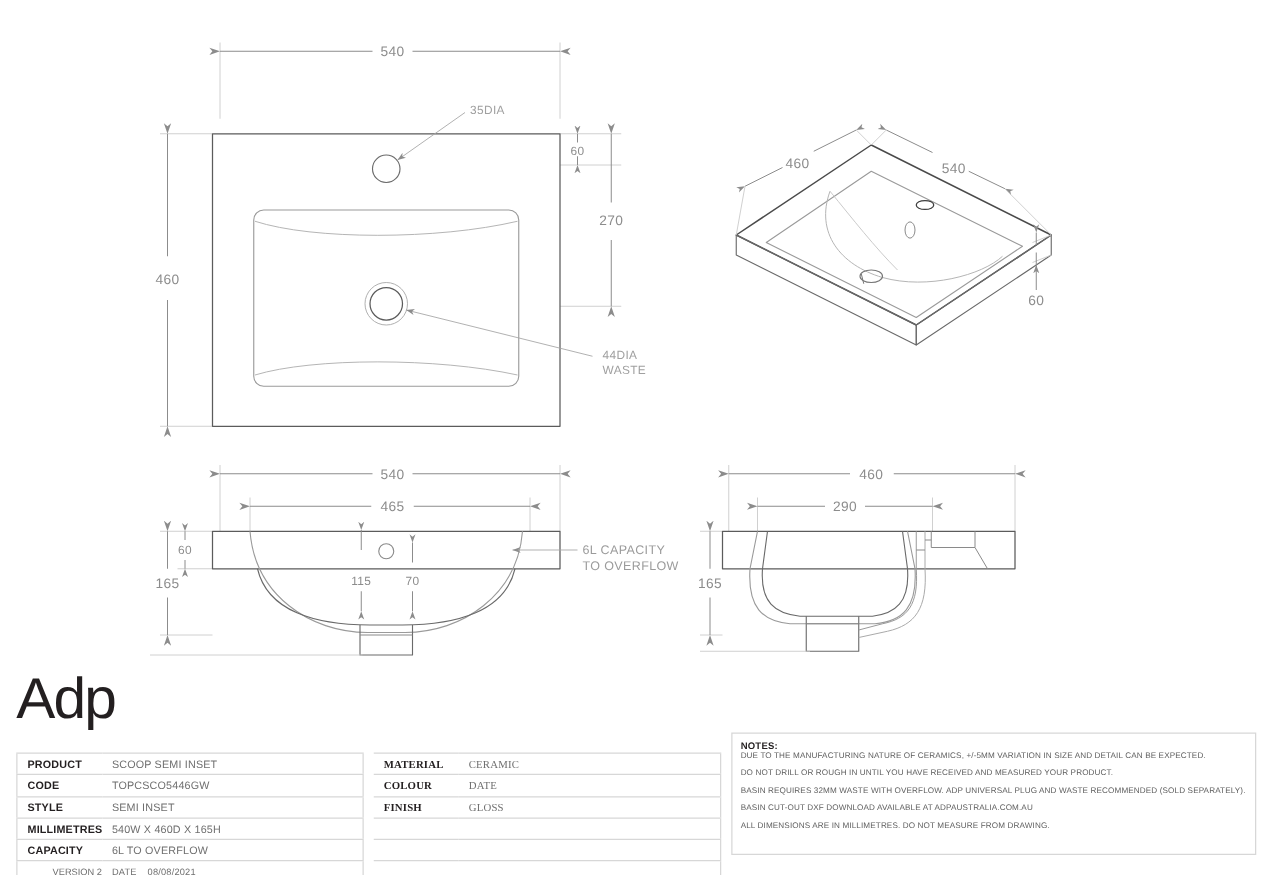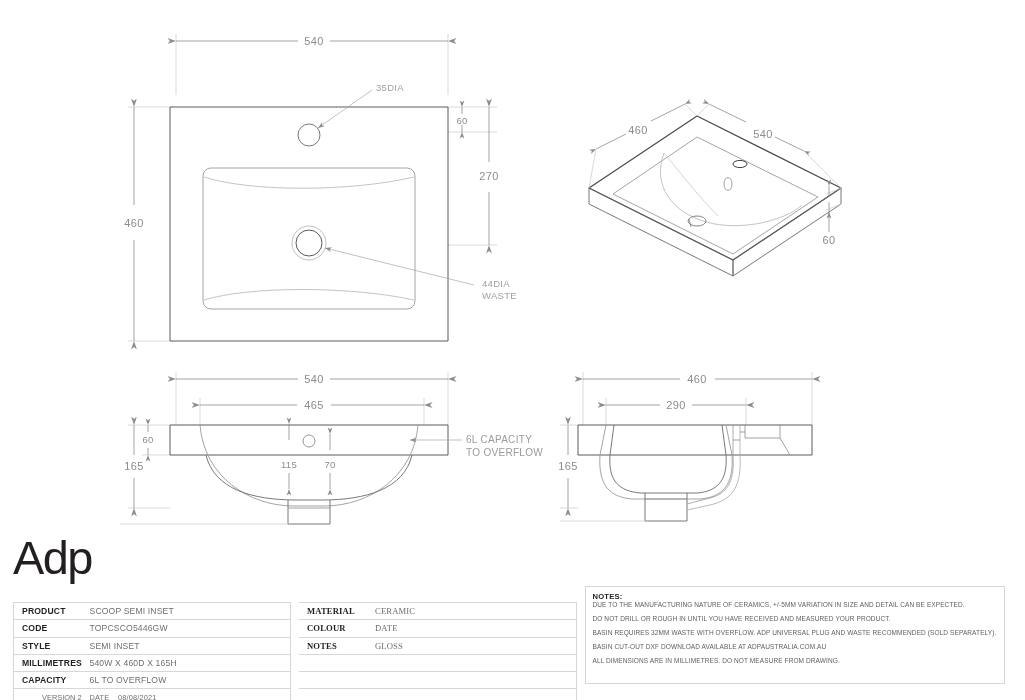--- a/index.html
+++ b/index.html
@@ -453,21 +453,21 @@
     <tbody>
       <tr>
         <td class="k">MATERIAL</td>
         <td class="v">CERAMIC</td>
       </tr>
       <tr>
         <td class="k">COLOUR</td>
         <td class="v">DATE</td>
       </tr>
       <tr>
-        <td class="k">NOTES</td>
+        <td class="k">FINISH</td>
         <td class="v">GLOSS</td>
       </tr>
       <tr class="blank">
           <td></td>
           <td></td>
         </tr>
       <tr class="blank">
           <td></td>
           <td></td>
         </tr>

